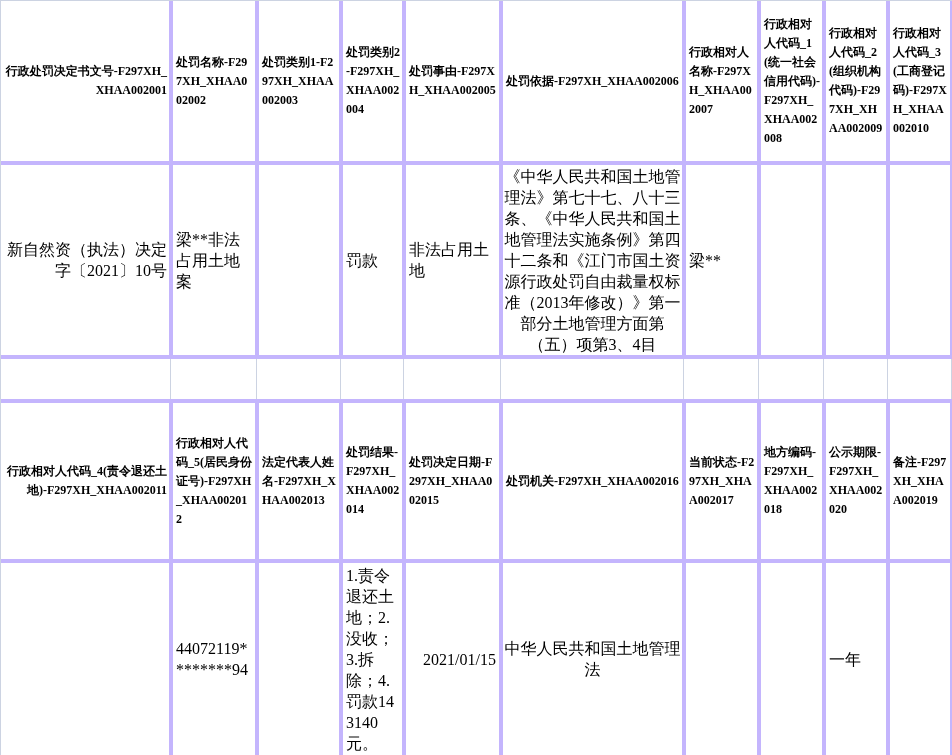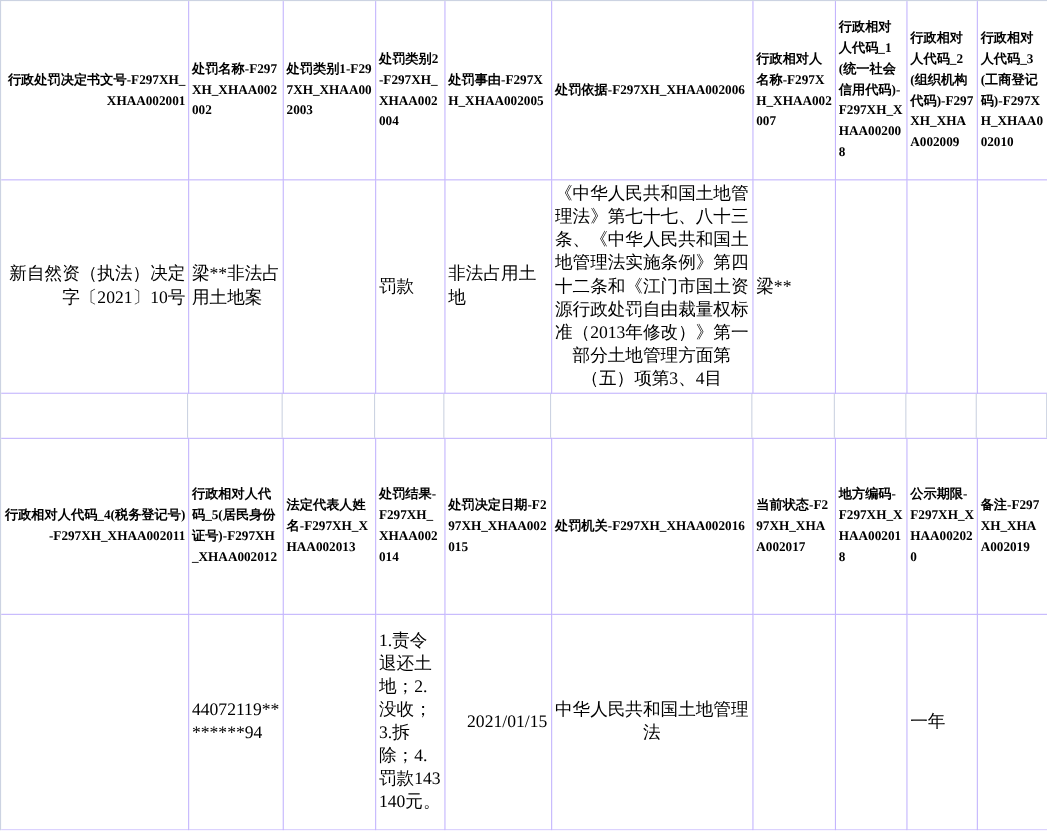--- a/index.html
+++ b/index.html
@@ -7,21 +7,21 @@
     width:952px;height:755px;box-sizing:border-box;
     background:#ffffff;
     border-top:1px solid #ccd3e2;
     border-left:1px solid #ccd3e2;
     overflow:hidden;
     font-family:"Liberation Serif","DejaVu Serif",serif;
     color:#000;
   }
   table{border-collapse:collapse;table-layout:fixed;width:951px;}
   td{
-    border:1px solid #c4b5fd;
+    border:4px solid #c4b5fd;
     vertical-align:middle;
     word-break:break-all;
     overflow:hidden;
     padding:0 2px 0 3px;
     box-sizing:border-box;
     text-align:left;
   }
   .t1 tr:first-child td{border-top:none;}
   td:first-child{border-left:none;text-align:right;}
   .h-row td{font-size:12px;font-weight:bold;line-height:19px;}
@@ -106,21 +106,21 @@
       <col style="width:63px">
         <col style="width:97px">
         <col style="width:183px">
       <col style="width:75px">
         <col style="width:65px">
         <col style="width:64px">
       <col style="width:64px">
     </colgroup>
     <tbody>
         <tr class="h-row r-h2">
-      <td>行政相对人代码_4(税务登记号)-F297XH_XHAA002011</td>
+      <td>行政相对人代码_4(责令退还土地)-F297XH_XHAA002011</td>
       <td>行政相对人代码_5(居民身份证号)-F297XH_XHAA002012</td>
       <td>法定代表人姓名-F297XH_XHAA002013</td>
       <td>处罚结果-F297XH_XHAA002014</td>
       <td>处罚决定日期-F297XH_XHAA002015</td>
       <td>处罚机关-F297XH_XHAA002016</td>
       <td>当前状态-F297XH_XHAA002017</td>
       <td>地方编码-F297XH_XHAA002018</td>
       <td>公示期限-F297XH_XHAA002020</td>
       <td>备注-F297XH_XHAA002019</td>
     </tr>

